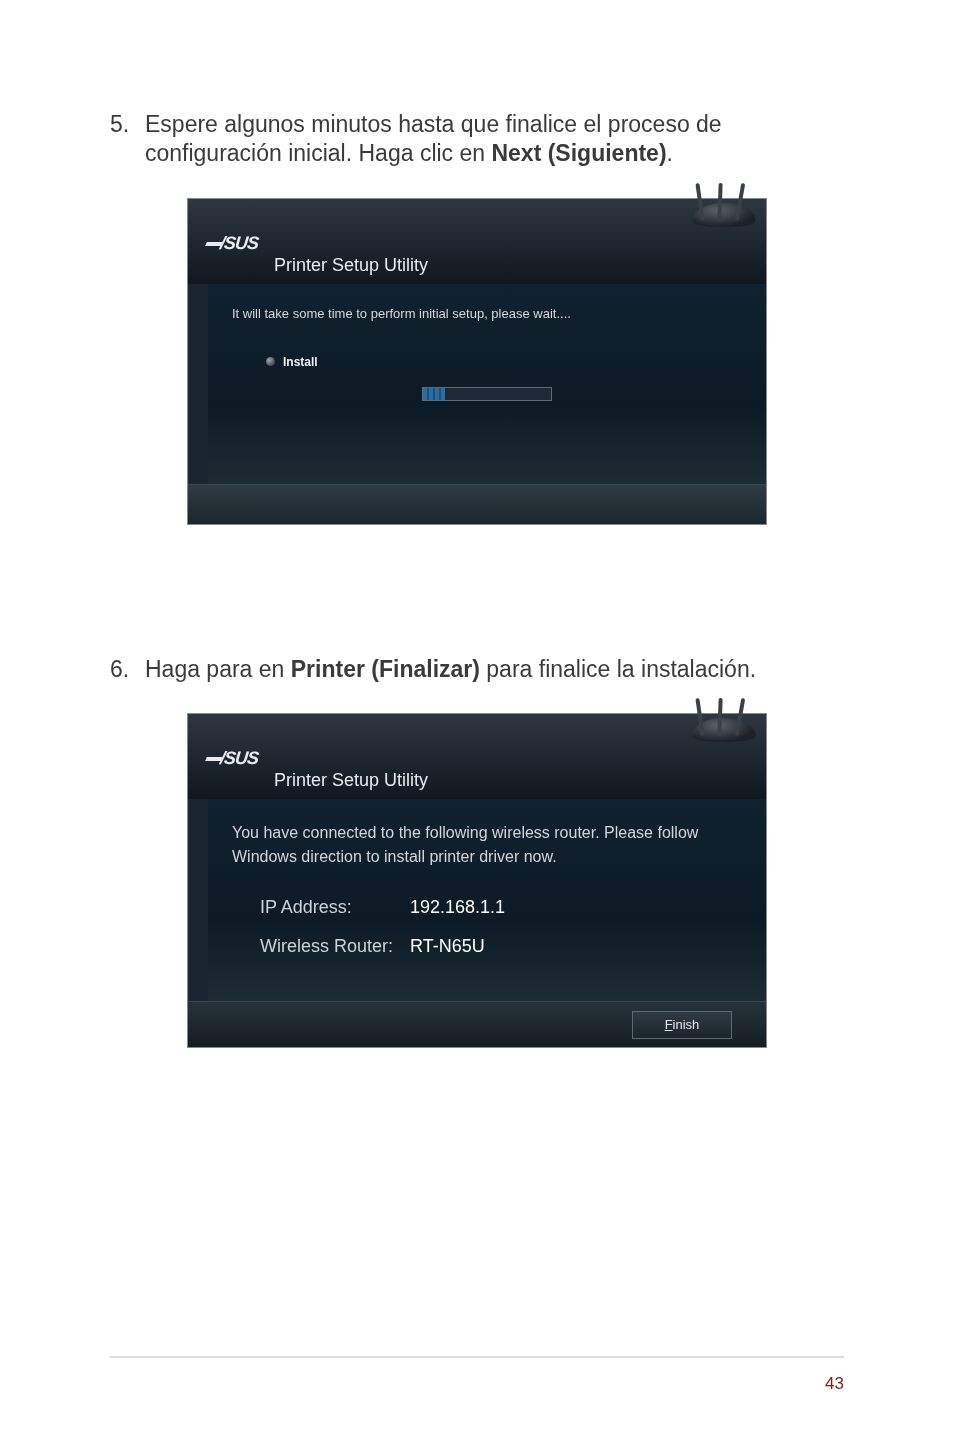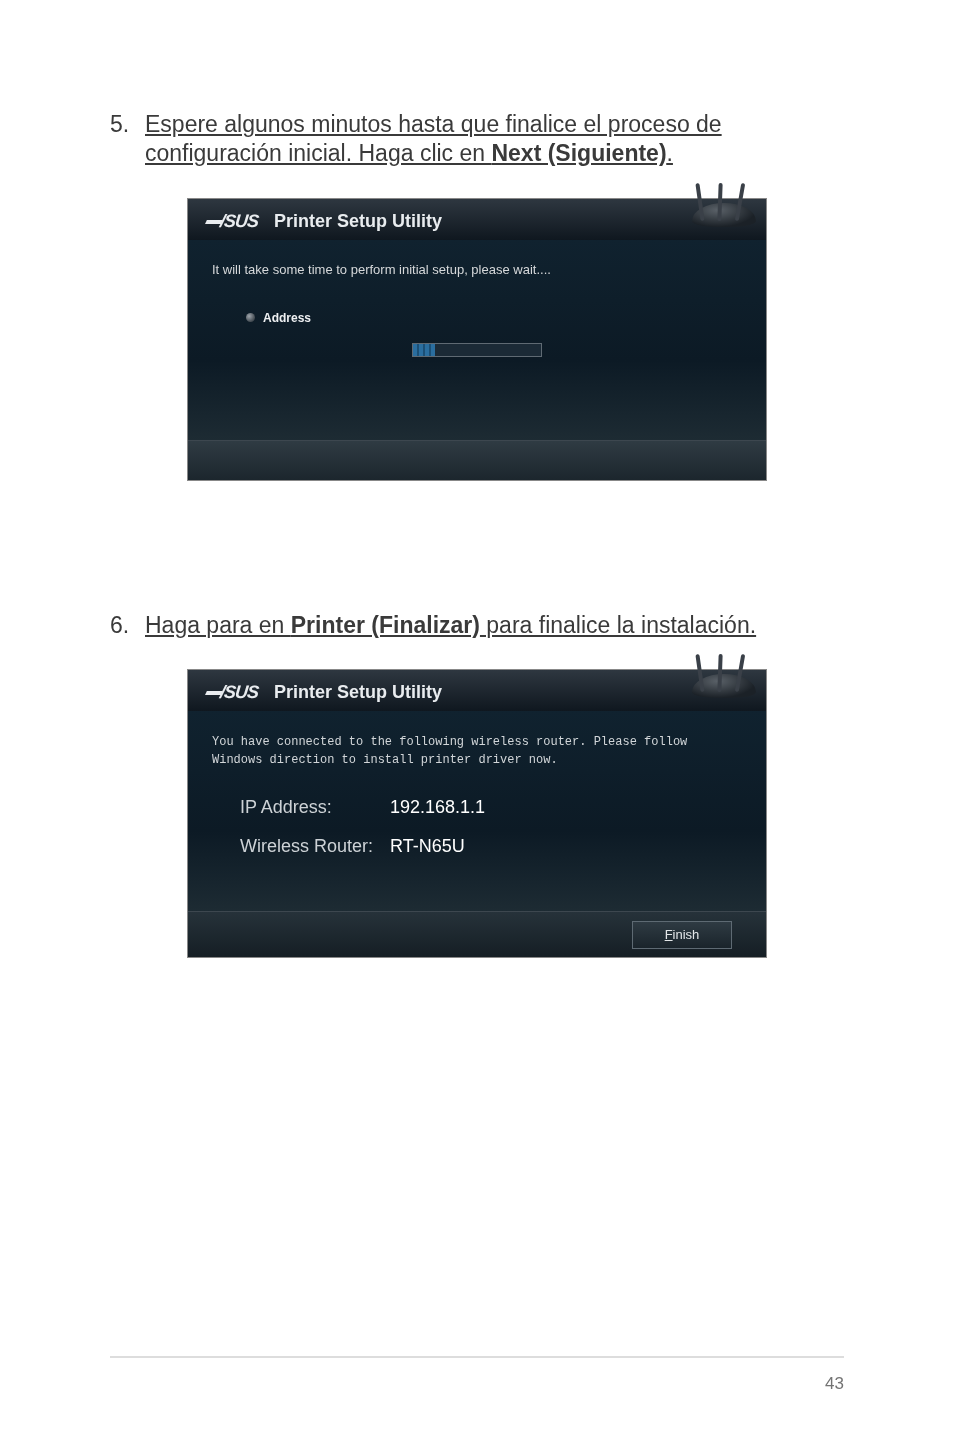--- a/index.html
+++ b/index.html
@@ -20,21 +20,20 @@
       font-size: 23px;
       line-height: 1.25;
       color: #3a3a3a;
     }
     .step-num {
       width: 35px;
       flex-shrink: 0;
     }
     .step-text {
       flex: 1;
-      text-decoration: underline;
     }
     .step-text b { font-weight: 700; }
     .dialog {
       margin: 0 auto 70px auto;
       width: 580px;
       border: 1px solid #888;
       background: #1a2530;
       box-shadow: 0 0 0 1px rgba(255,255,255,0.05) inset;
     }
     .dialog2 { margin-bottom: 0; width: 580px; }
@@ -62,21 +61,22 @@
       display: inline-block;
       width: 16px;
       height: 4px;
       background: #e9ecef;
       margin-right: -2px;
       transform: skewX(-20deg);
     }
     .title-text {
       color: #e9ecef;
       font-size: 18px;
-      font-weight: 700;
+      font-weight: 400;
+      margin-top: 44px;
     }
     .router-icon {
       position: absolute;
       right: 6px;
       top: 0;
       width: 90px;
       height: 40px;
     }
     .router-body {
       position: absolute;
@@ -98,20 +98,21 @@
     .a1 { left: 6px; transform: rotate(-8deg);}
     .a2 { left: 26px; transform: rotate(2deg);}
     .a3 { left: 46px; transform: rotate(10deg);}
     .dbody {
       padding: 22px 24px 26px 24px;
       background: linear-gradient(180deg, #10222f 0%, #0c1a25 60%, #1d2b33 100%);
       color: #d6d8da;
       font-size: 13px;
       min-height: 200px;
       position: relative;
+      margin-left: 20px;
     }
     .msg { margin-bottom: 34px; }
     .bullet {
       display: flex;
       align-items: center;
       padding-left: 34px;
       margin-bottom: 6px;
       font-size: 12px;
     }
     .bullet .dot {
@@ -141,21 +142,21 @@
       position: absolute;
       left: 0; top: 0; bottom: 0;
       width: 22px;
       background: repeating-linear-gradient(90deg, #2a6e9f 0 4px, #1b4f75 4px 6px);
     }
     .dfooter {
       height: 40px;
       background: linear-gradient(180deg, #2f3b43 0%, #1c262d 100%);
       border-top: 1px solid #3d474f;
     }
-    .info { color: #d2d6d9; font-size: 12px; margin-bottom: 28px; line-height: 1.5; font-family: Liberation Mono, monospace;}
+    .info { color: #d2d6d9; font-size: 16px; margin-bottom: 28px; line-height: 1.5;}
     .kv { display: flex; padding-left: 28px; font-size: 18px; margin-bottom: 18px;}
     .kv .k { width: 150px; color: #cdd2d6;}
     .kv .v { color: #fff; font-weight: 400;}
     .note { color: #d2d6d9; font-size: 12px; margin-top: 28px; margin-bottom: 10px; }
     .dfooter2 {
       height: 46px;
       background: linear-gradient(180deg, #26323a 0%, #151e24 100%);
       border-top: 1px solid #3d474f;
       display: flex;
       justify-content: flex-end;
@@ -173,21 +174,21 @@
       align-items: center;
       justify-content: center;
       cursor: pointer;
     }
     .finish-btn .ul { text-decoration: underline; }
     .page-num {
       position: absolute;
       bottom: 44px;
       right: 110px;
       font-size: 17px;
-      color: #737373;
+      color: #7f1d1d;
     }
     .page-rule {
       position: absolute;
       bottom: 80px;
       left: 110px;
       right: 110px;
       height: 2px;
       background: #ddd;
     }
     .gap { height: 60px; }
@@ -213,21 +214,21 @@
           <div class="antenna a1"></div>
           <div class="antenna a2"></div>
           <div class="antenna a3"></div>
         </div>
       </div>
     </div>
     <div class="dbody">
       <div class="msg">It will take some time to perform initial setup, please wait....</div>
       <div class="bullet">
         <span class="dot"></span>
-        <span class="blabel install">Address</span>
+        <span class="blabel install">Install</span>
       </div>
       <div class="progress-wrap">
         <div class="progress">
           <div class="fill"></div>
         </div>
       </div>
     </div>
     <div class="dfooter"></div>
   </div>
 

